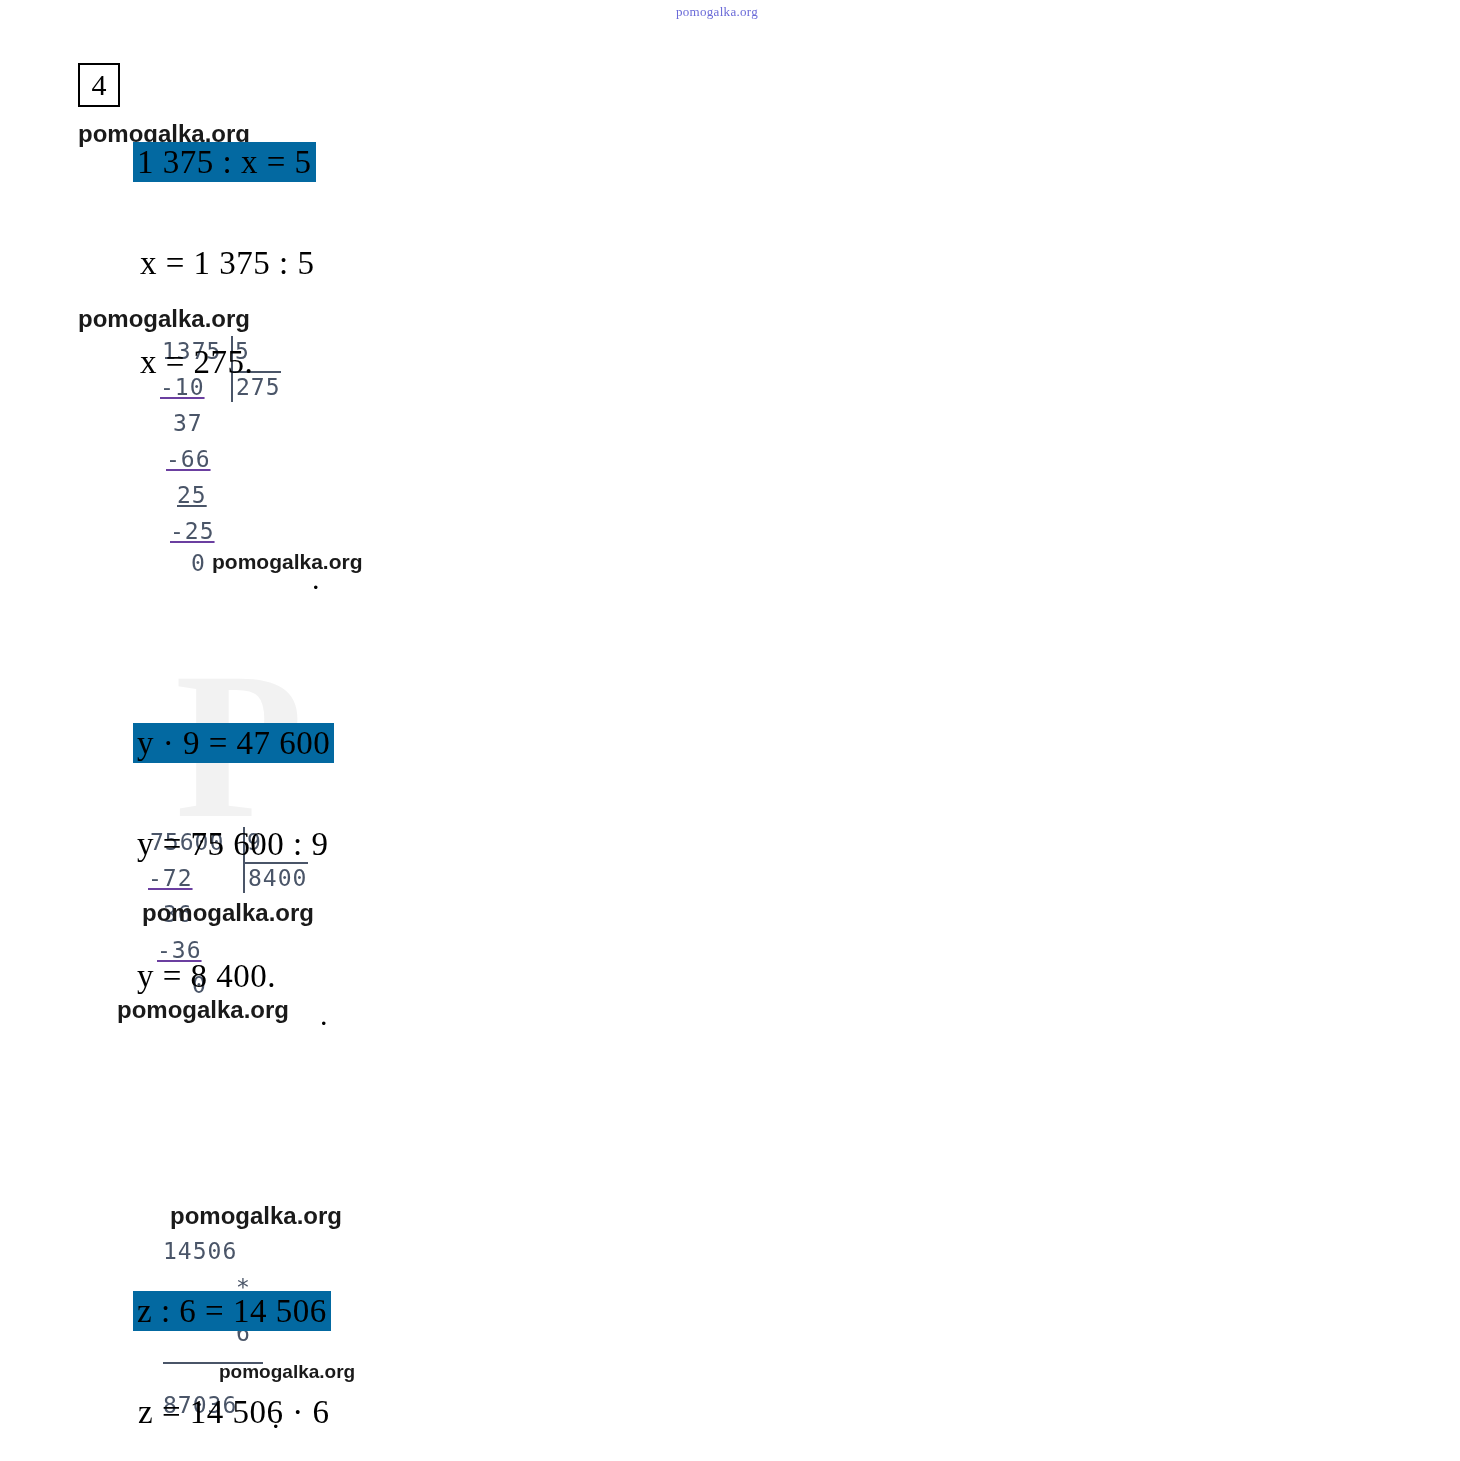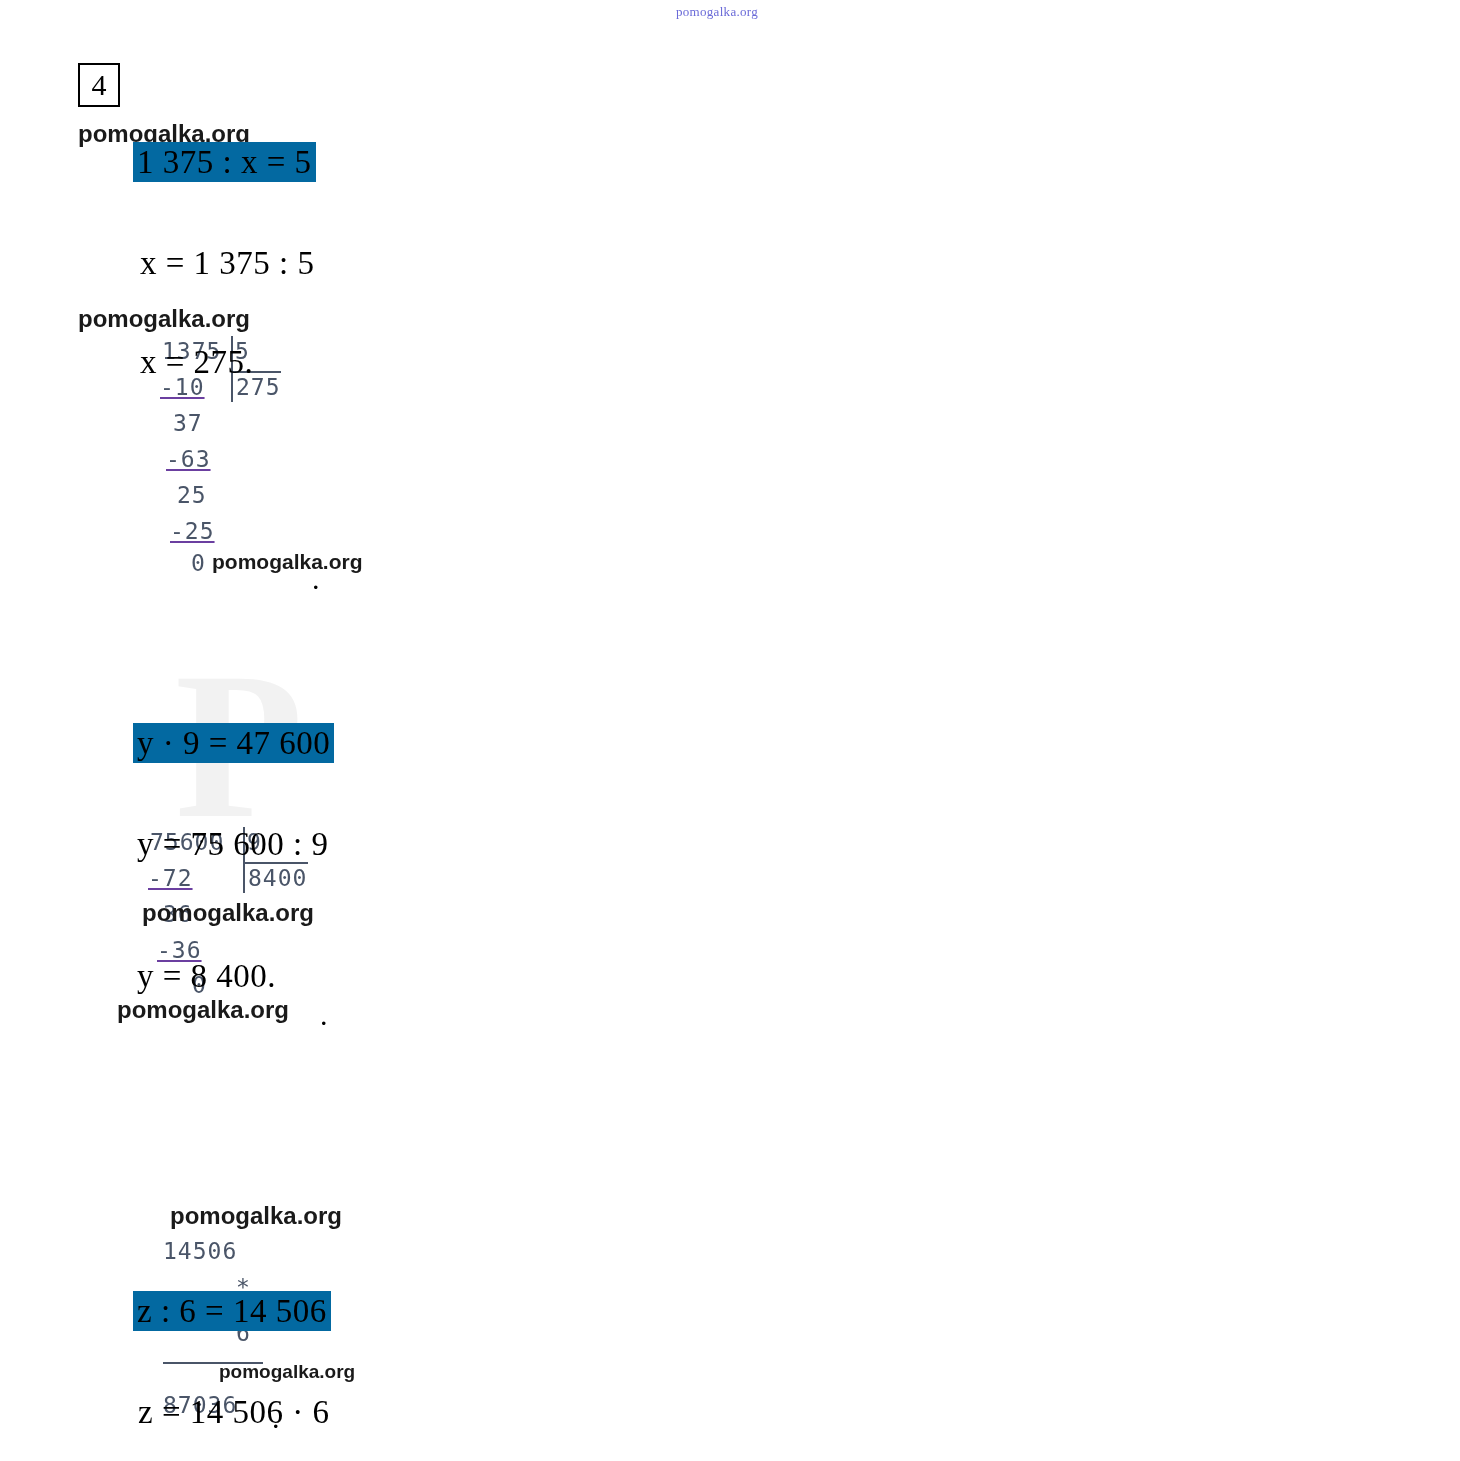--- a/index.html
+++ b/index.html
@@ -129,22 +129,22 @@
 
 <div class="abs calc" style="left:162px; top:338px;">1375</div>
 <div class="abs calc" style="left:235px; top:338px;">5</div>
 <div class="vline" style="left:231px; top:336px; height:62px;"></div>
 <div class="hline" style="left:231px; top:371px; width:50px;"></div>
 <div class="abs calc" style="left:236px; top:374px;text-align:right;">275</div>
 <div class="vline" style="left:231px; top:374px; height:28px;"></div>
 
 <div class="abs calc calc-underline" style="left:160px; top:374px;">-10</div>
 <div class="abs calc" style="left:173px; top:410px;">37</div>
-<div class="abs calc calc-underline" style="left:166px; top:446px;">-63</div>
-<div class="abs calc" style="left:177px; top:482px;">25</div>
+<div class="abs calc calc-underline" style="left:166px; top:446px;">-66</div>
+<div class="abs calc" style="left:177px; top:482px;text-decoration:underline;">25</div>
 <div class="abs calc calc-underline" style="left:170px; top:518px;">-25</div>
 <div class="abs calc" style="left:191px; top:550px;">0</div>
 
 <div class="abs wm wm-21" style="left:212px; top:550px;">pomogalka.org</div>
 <div class="dot" style="left:312px; top:562px;">.</div>
 
 <div class="abs math layer" style="left:133px; top:614px;">
   <span class="hl">y · 9 = 47 600</span>
 </div>
 

